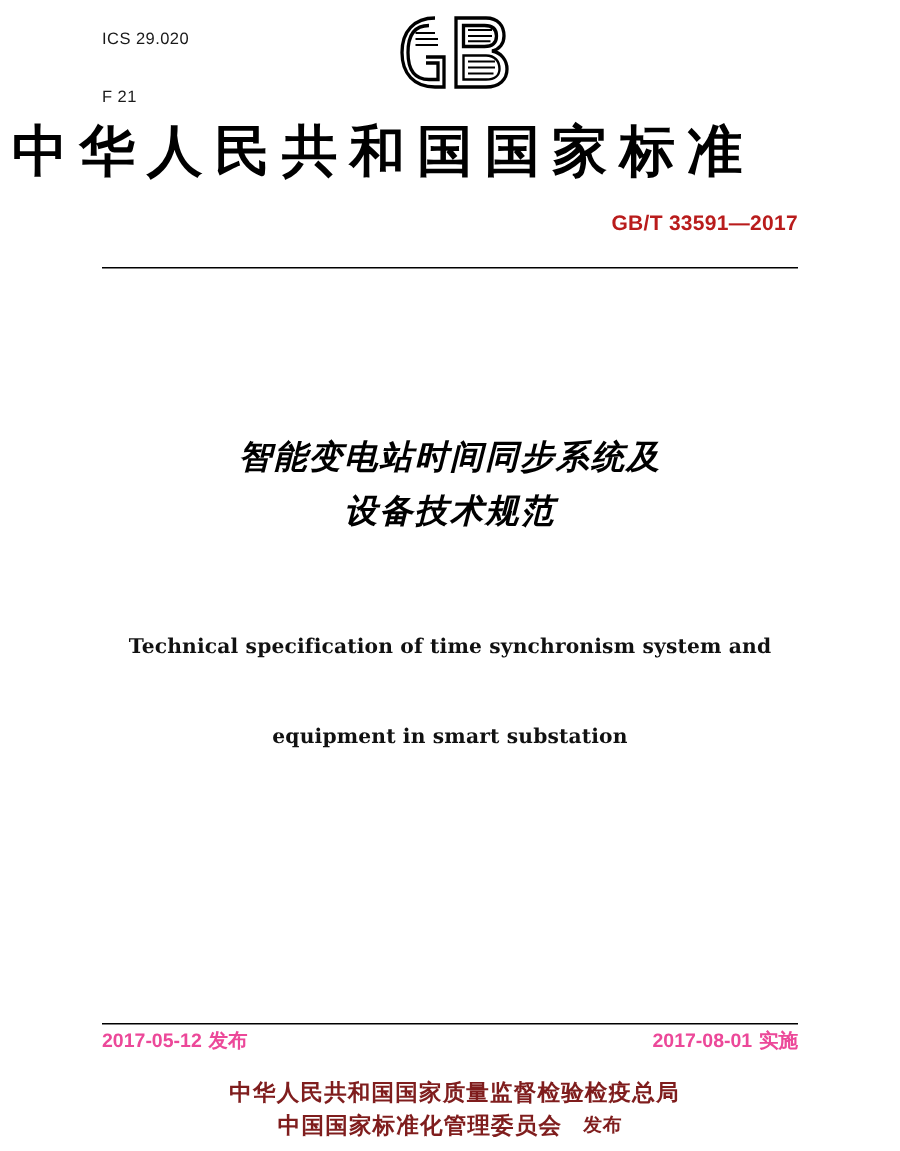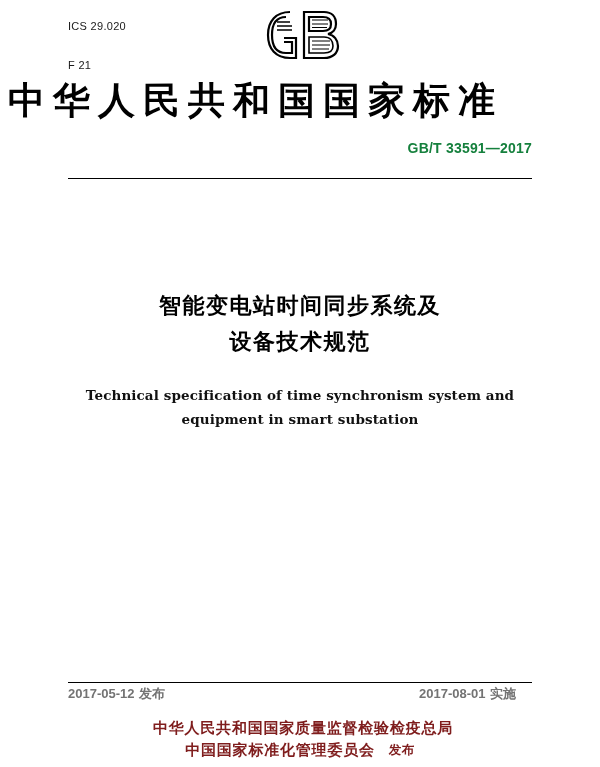--- a/index.html
+++ b/index.html
@@ -68,21 +68,21 @@
 
   
   .std-number {
     position: absolute;
     right: 68px;
     top: 140px;
     font-family: "Liberation Sans", sans-serif;
     font-weight: bold;
     font-size: 14px;
     letter-spacing: 0.2px;
-    color: #15803d;
+    color: #b91c1c;
   }
 
   
   .rule {
     position: absolute;
     left: 68px;
     right: 68px;
     height: 0;
     border-top: 1px solid #000;
   }
@@ -95,20 +95,21 @@
     left: 0;
     right: 0;
     top: 288px;
     text-align: center;
     font-family: "DejaVu Sans", sans-serif;
     font-weight: bold;
     font-size: 22px;
     line-height: 36px;
     letter-spacing: 1.5px;
     color: #000;
+    font-style: italic;
   }
   .doc-title-cn .line {
     display: block;
   }
 
   
   .doc-title-en {
     position: absolute;
     left: 0;
     right: 0;
@@ -116,33 +117,34 @@
     text-align: center;
     font-family: "DejaVu Serif", serif;
     font-weight: bold;
     font-size: 13.5px;
     line-height: 24px;
     letter-spacing: 0.1px;
     color: #111;
   }
   .doc-title-en .line {
     display: block;
+    margin-top: 36px;
   }
 
   
   .dates-row {
     position: absolute;
     left: 68px;
-    right: 84px;
+    right: 68px;
     top: 685px;
     height: 20px;
     font-family: "DejaVu Sans", sans-serif;
     font-weight: bold;
     font-size: 13px;
-    color: #737373;
+    color: #ec4899;
   }
   .dates-row .left {
     position: absolute;
     left: 0;
     top: 0;
     white-space: nowrap;
   }
   .dates-row .right {
     position: absolute;
     right: 0;

